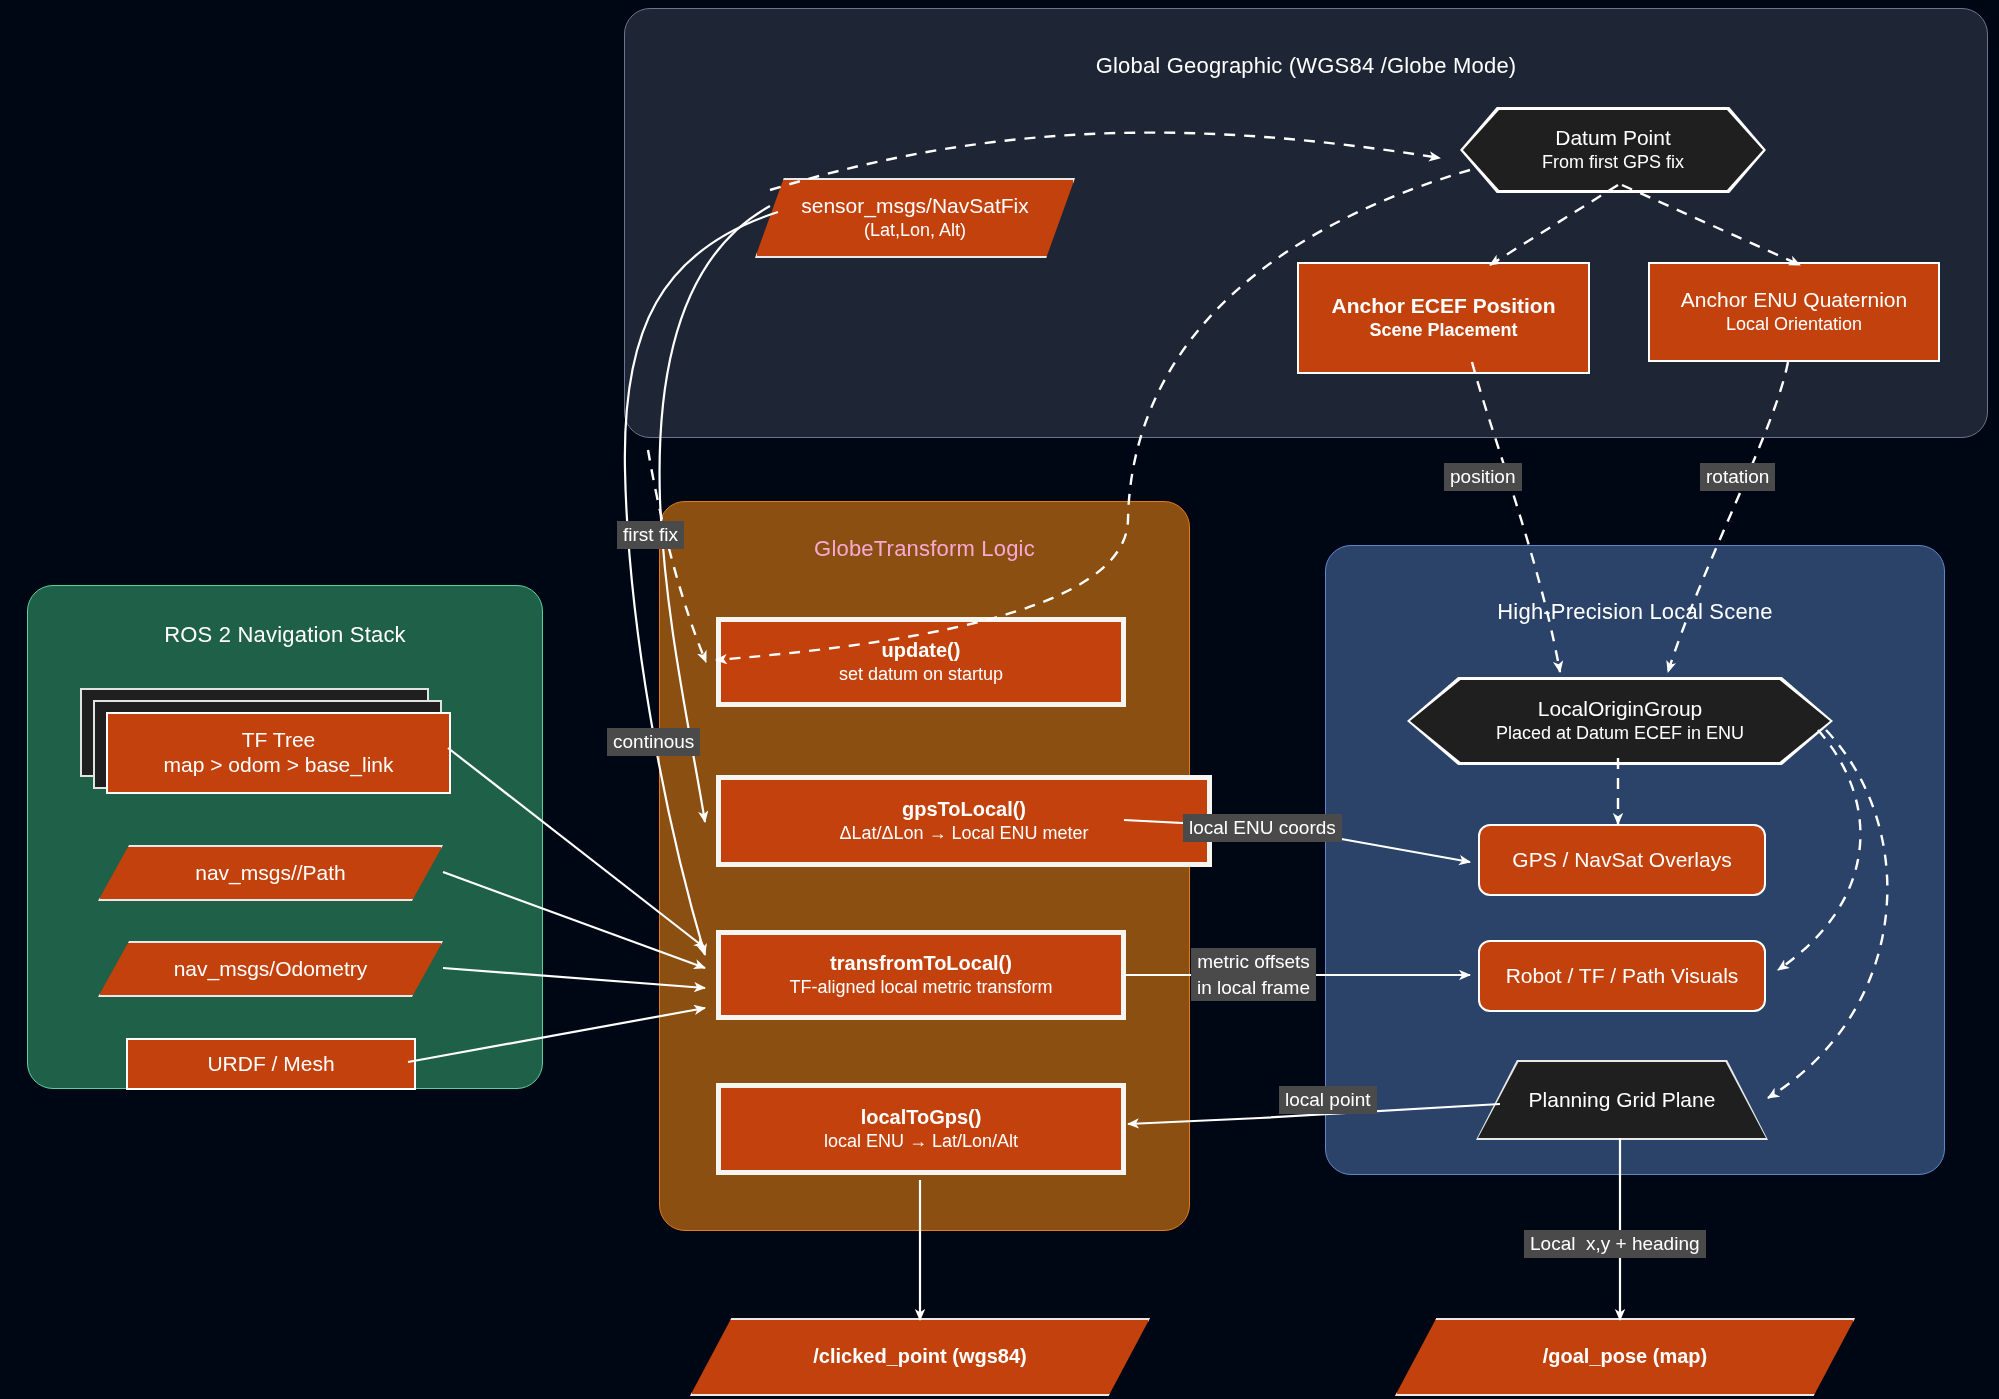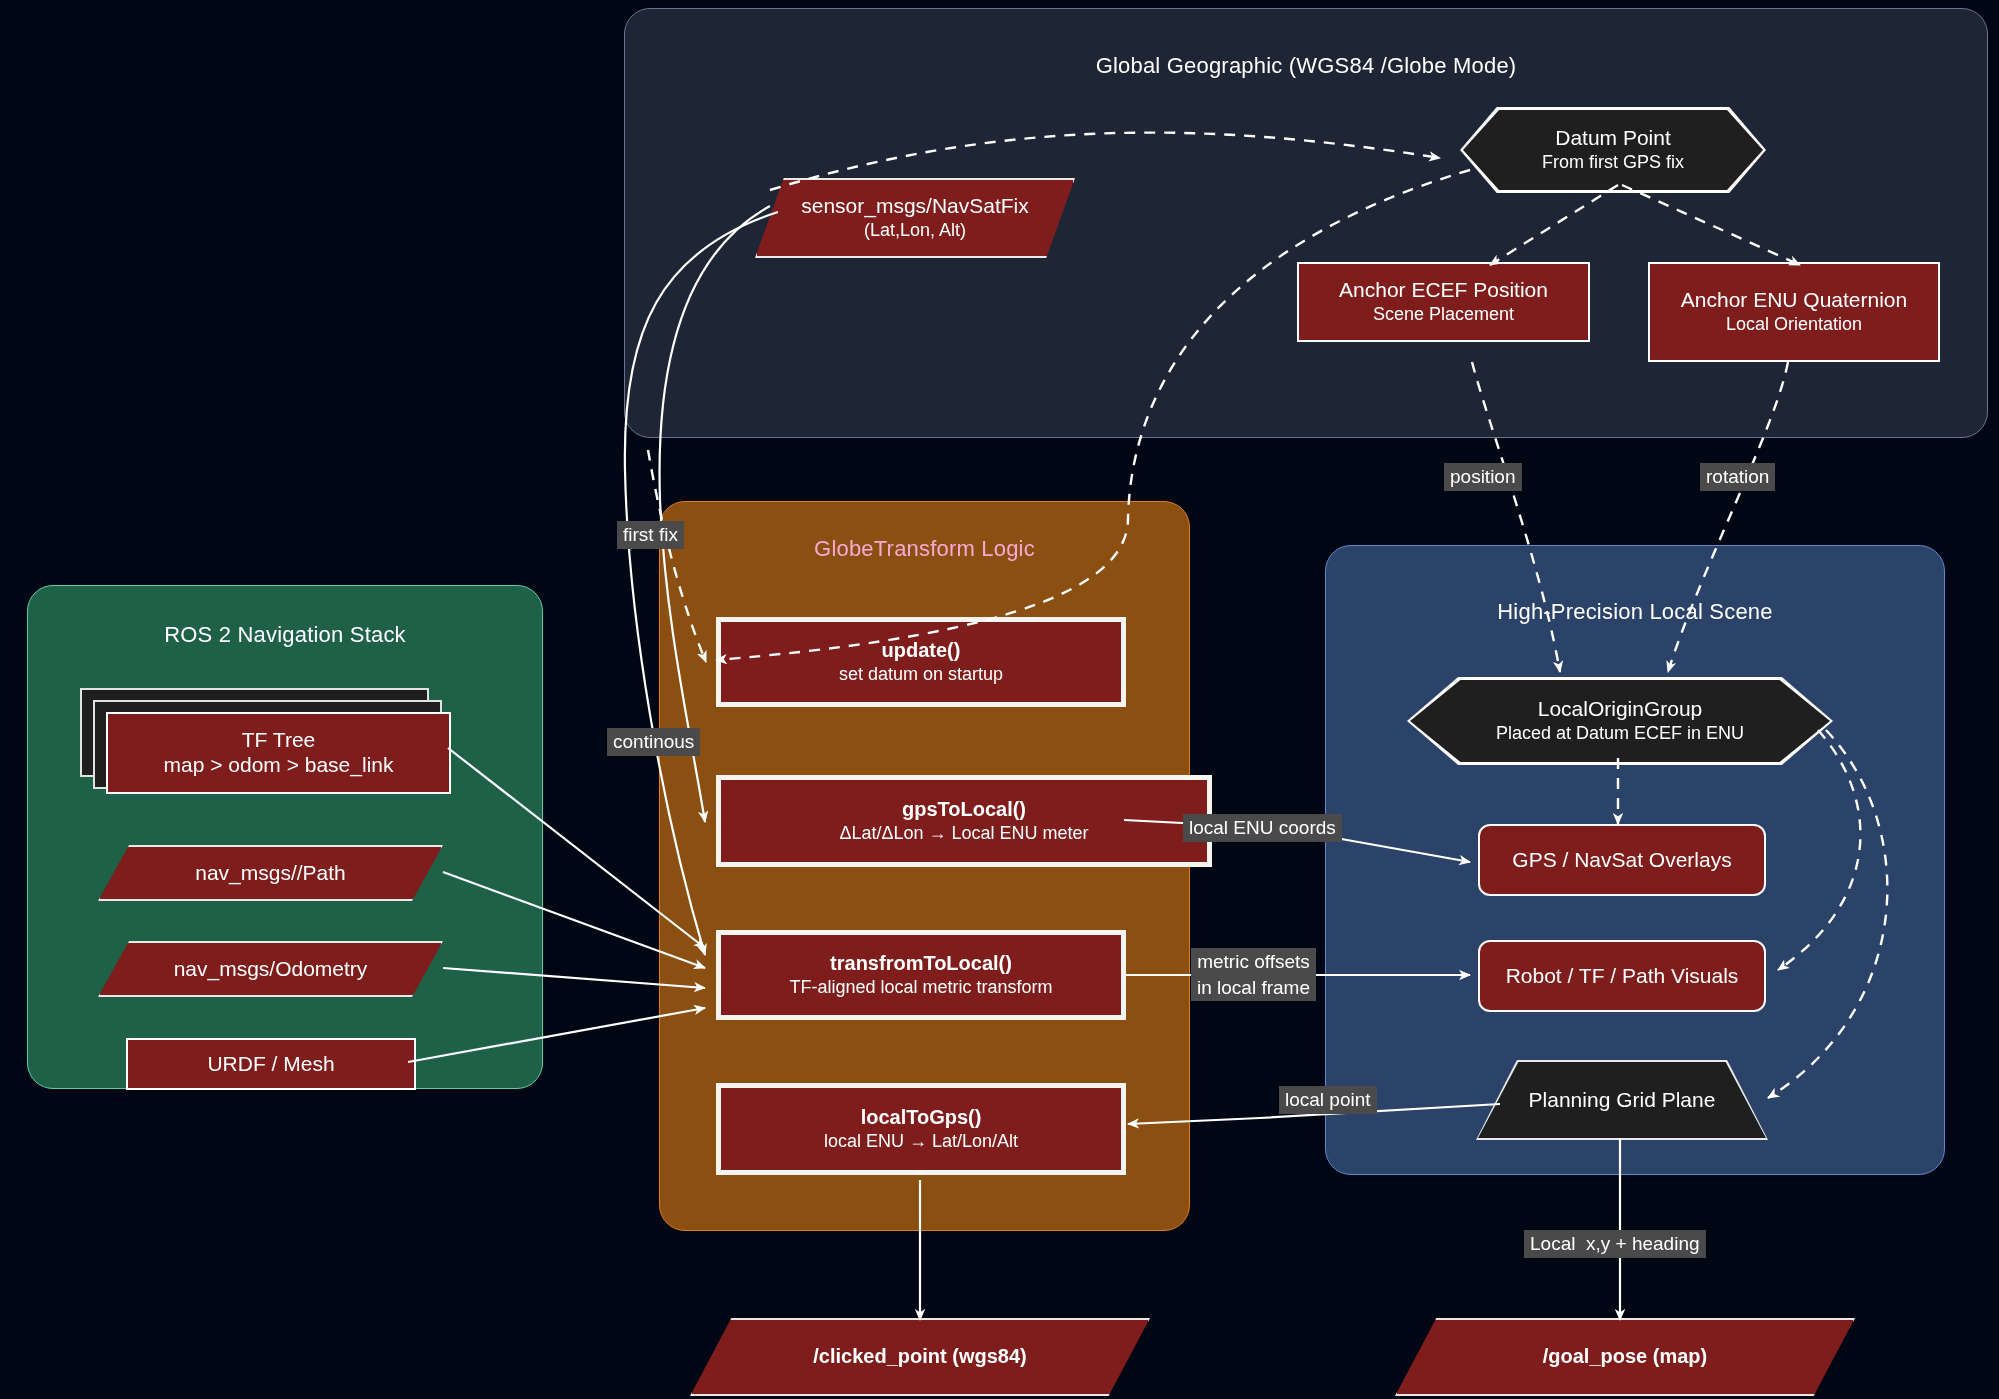--- a/index.html
+++ b/index.html
@@ -23,21 +23,21 @@
 
   #panel-local{left:1325px;top:545px;width:620px;height:630px;
         background:#2b4369;border:1.5px solid #5f87c8;border-radius:26px;}
   #panel-local .panel-title{top:53px;}
 
   #panel-ros{left:27px;top:585px;width:516px;height:504px;
         background:#1e6148;border:1.5px solid #5ad0a0;border-radius:26px;}
   #panel-ros .panel-title{top:36px;}
 
   
-  .node{position:absolute;box-sizing:border-box;background:#7f1d1d;
+  .node{position:absolute;box-sizing:border-box;background:#c2410c;
         display:flex;flex-direction:column;align-items:center;
         justify-content:center;text-align:center;color:#fff;}
   .node .t1{font-size:21px;line-height:1.18;}
   .node .t2{font-size:18px;line-height:1.25;}
   .node .t1.b{font-weight:bold;font-size:20px;text-align:center;}
 
   .rect{border:2px solid #ffffff;}
   .rect-thick{border:5px solid #f7f5ef;}
   .round{border:2px solid #ffffff;border-radius:12px;}
 
@@ -156,21 +156,21 @@
 
   <div class="node hexa" style="left:1463px;top:110px;width:300px;height:80px;">
     <div class="hxb"></div>
       <div class="hx"></div>
     <div class="hxc">
       <div class="t1">Datum Point</div>
       <div class="t2">From first GPS fix</div>
     </div>
   </div>
 
-  <div class="node rect" style="left:1297px;top:262px;width:293px;height:80px;">
+  <div class="node rect" style="left:1297px;top:262px;width:293px;height:112px;font-weight:bold;">
     <div class="t1">Anchor ECEF Position</div>
     <div class="t2">Scene Placement</div>
   </div>
 
   <div class="node rect" style="left:1648px;top:262px;width:292px;height:100px;">
     <div class="t1">Anchor ENU Quaternion</div>
     <div class="t2">Local Orientation</div>
   </div>
 
   <div class="node rect-thick" style="left:716px;top:617px;width:410px;height:90px;">

